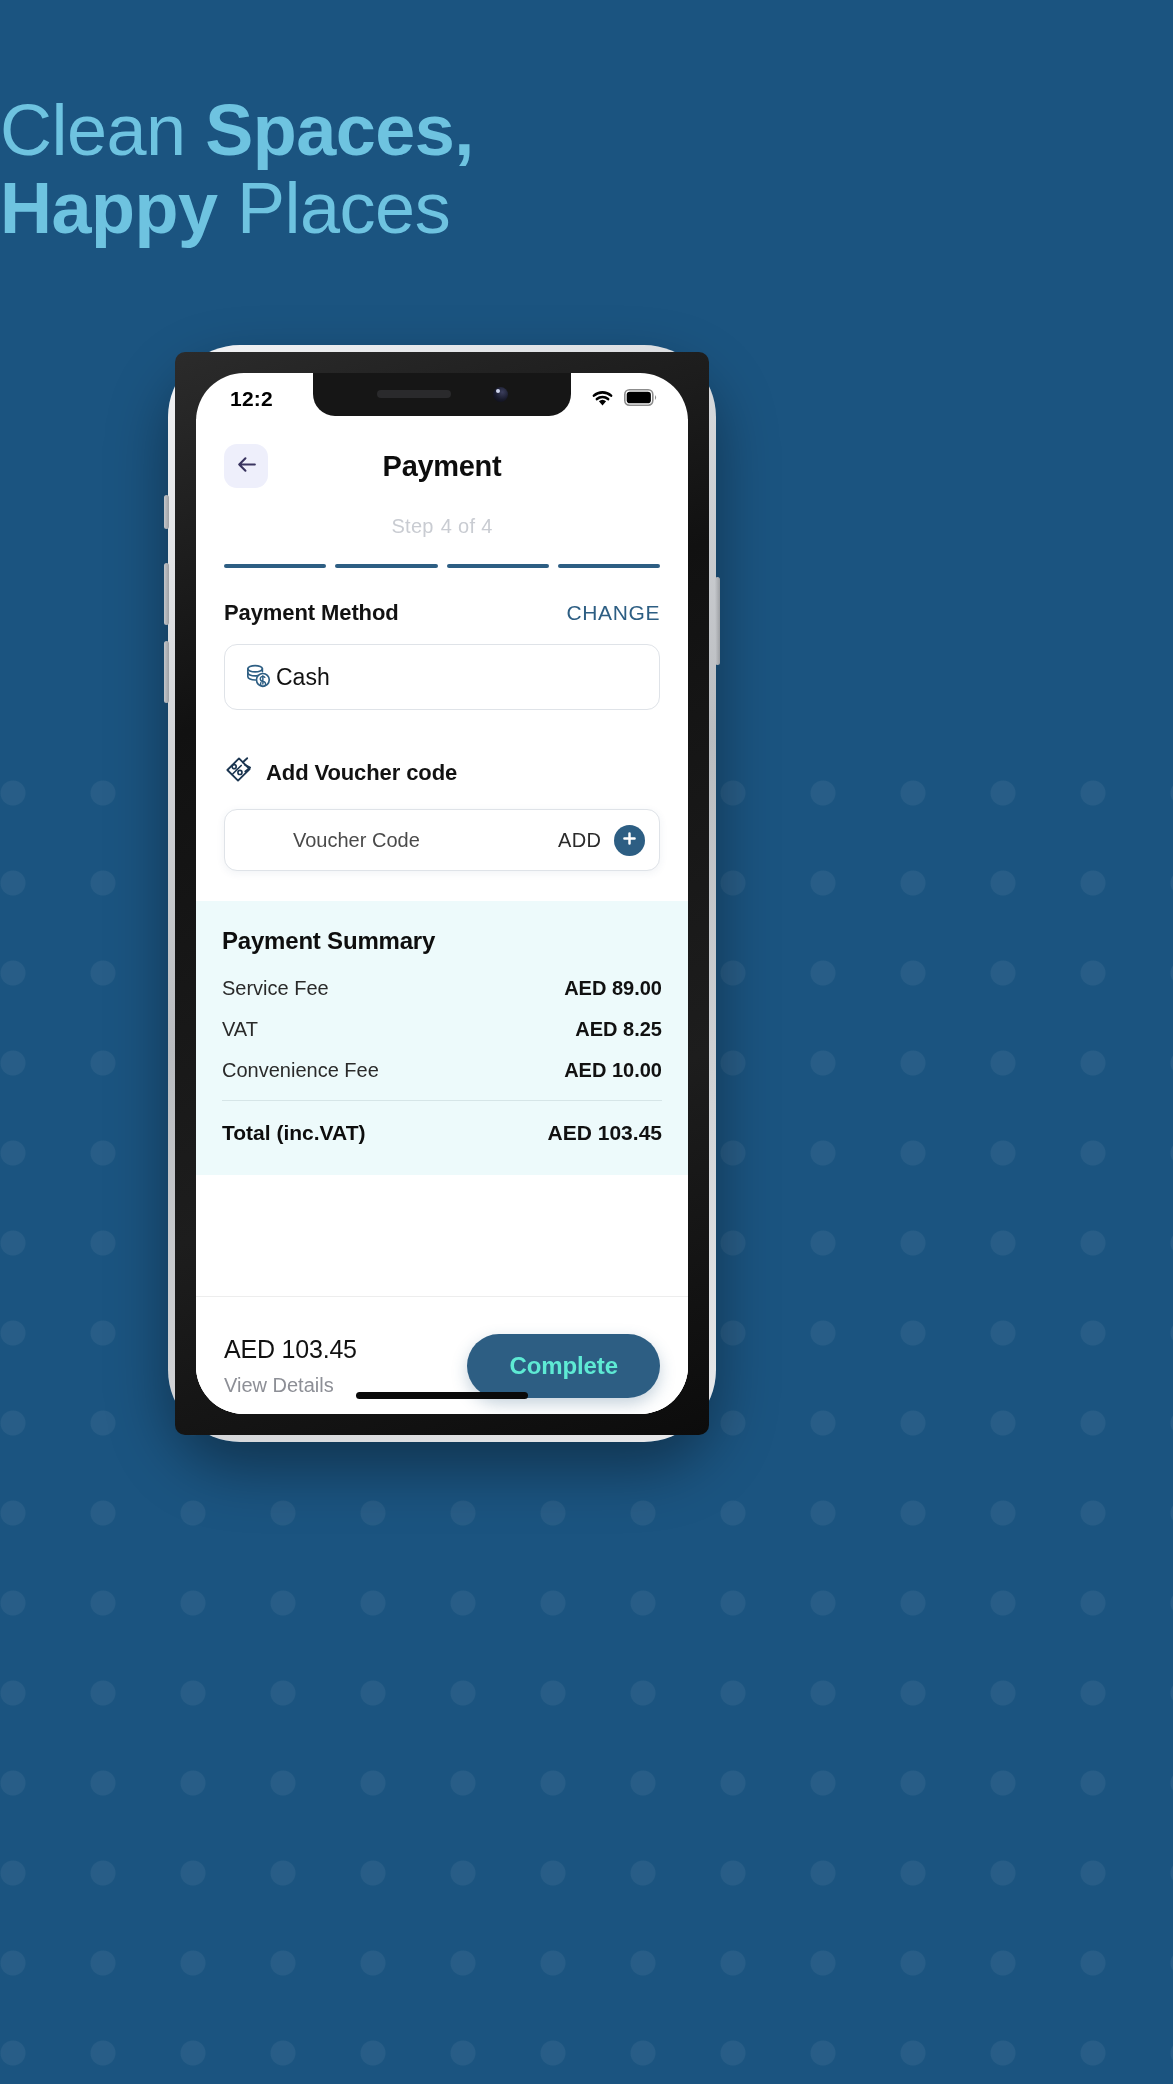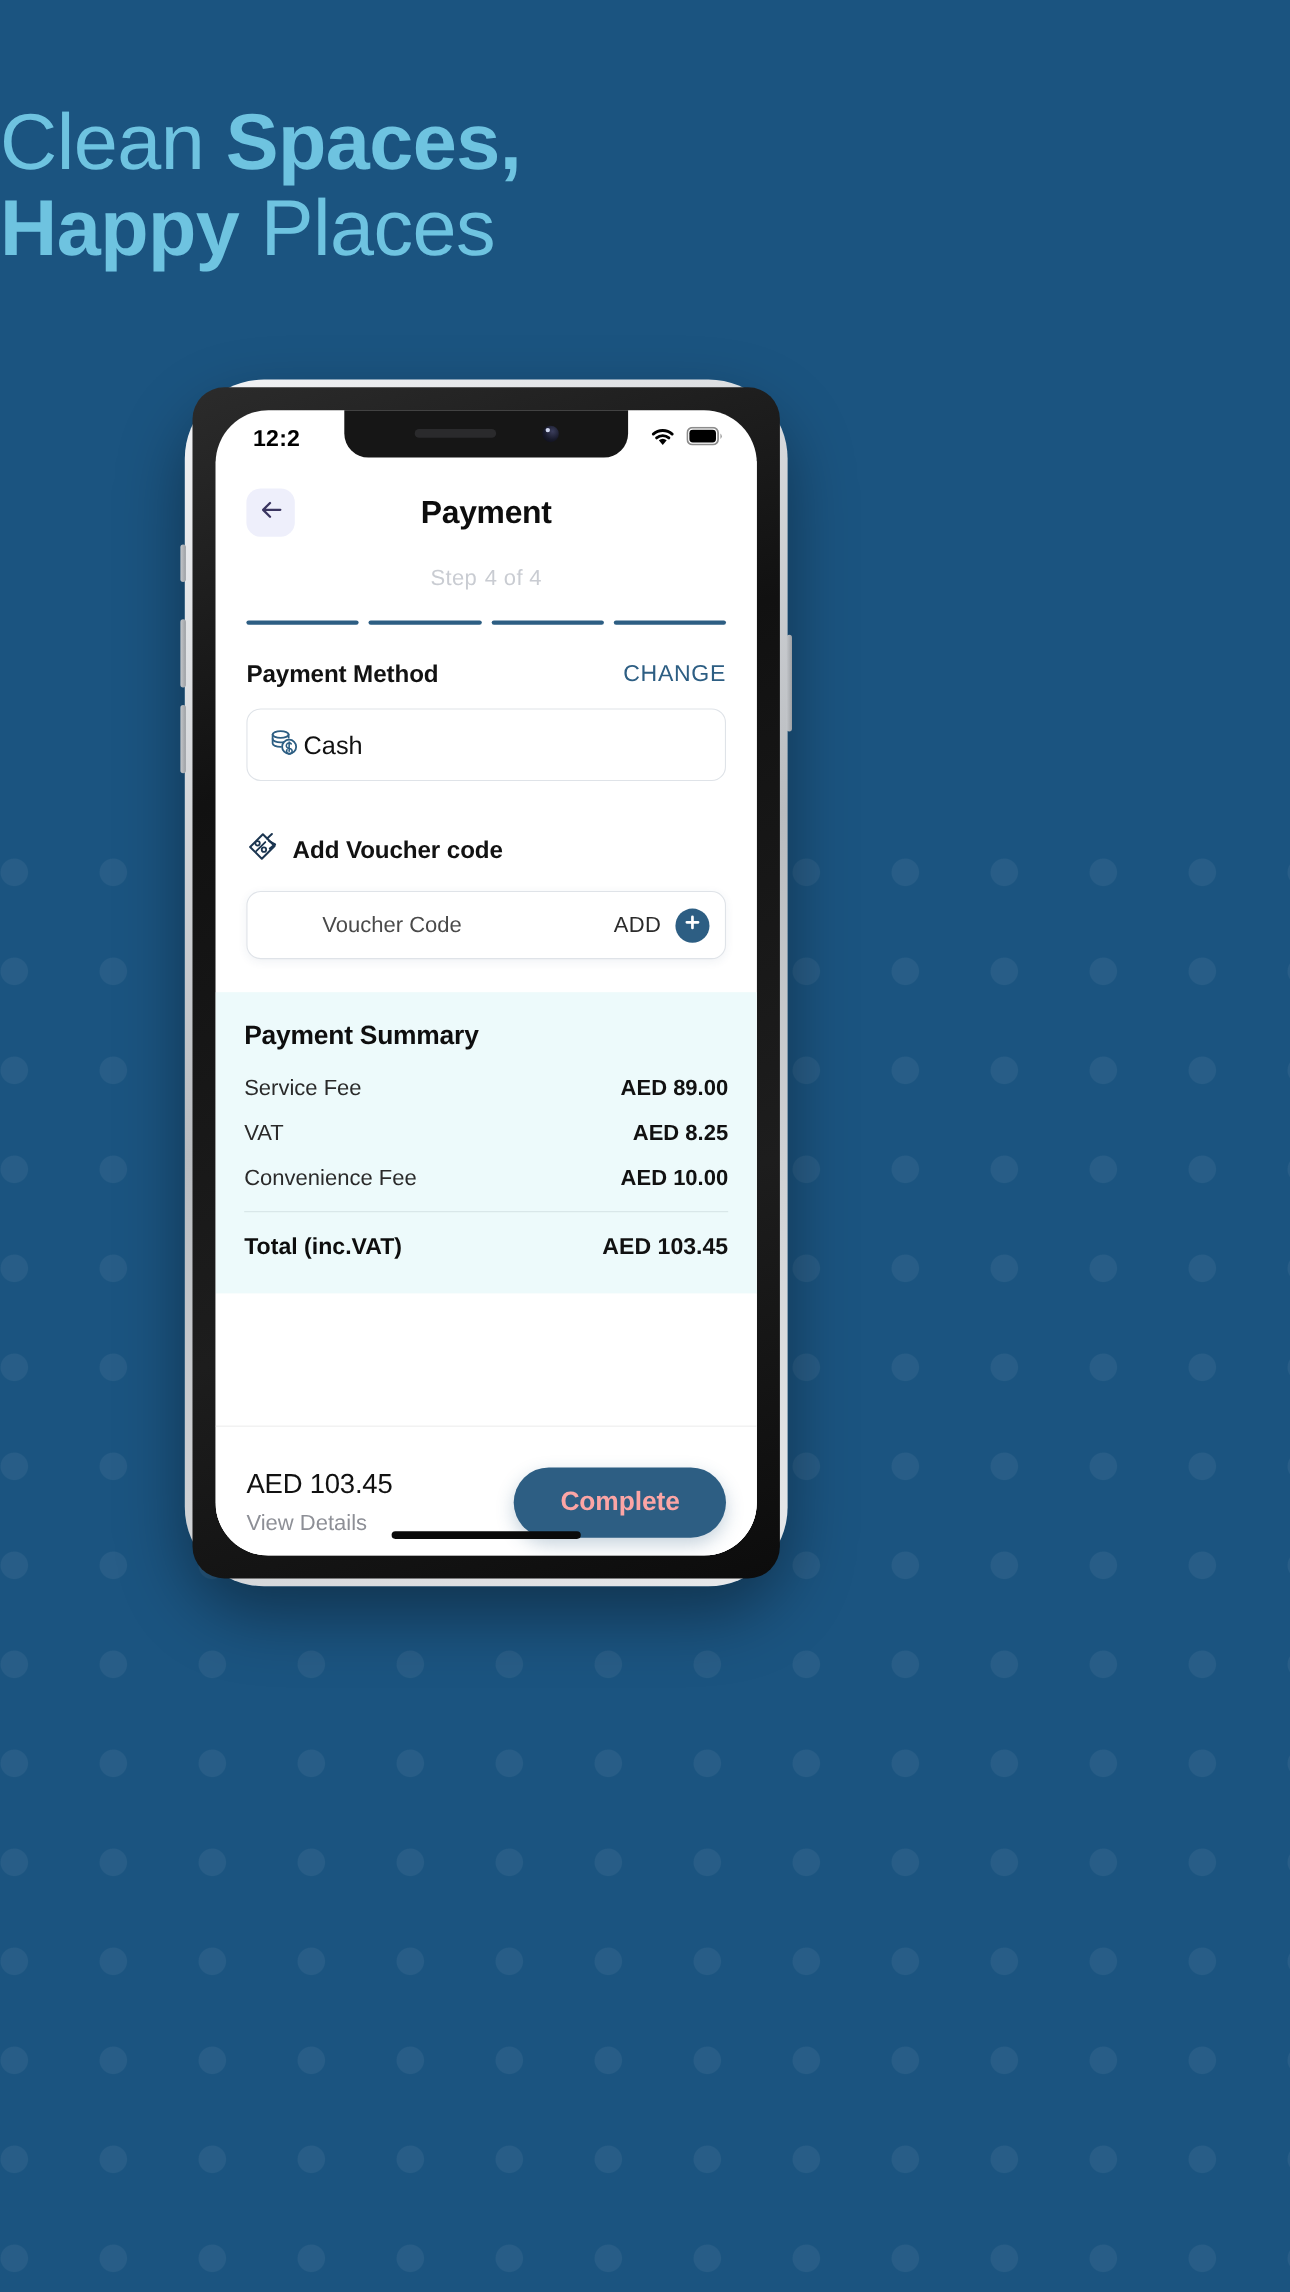--- a/index.html
+++ b/index.html
@@ -52,21 +52,21 @@
     border-radius: 72px;
     background: linear-gradient(150deg, #f2f3f5 0%, #dfe1e4 18%, #b9bcc0 50%, #e9eaec 100%);
     box-shadow: 0 26px 60px rgba(0,0,0,0.38);
   }
   #phone-bezel {
     position: absolute;
     left: 7px;
     top: 7px;
     right: 7px;
     bottom: 7px;
-    border-radius: 29px;
+    border-radius: 10px;
     background: #151515;
     background: linear-gradient(160deg, #2b2b2b 0%, #111 30%, #1d1d1d 70%, #0c0c0c 100%);
   }
   #phone-screen {
     position: absolute;
     left: 21px;
     top: 21px;
     right: 21px;
     bottom: 21px;
     border-radius: 48px;
@@ -329,21 +329,21 @@
   }
   #bottom-total { font-size: 25px; color: #111; letter-spacing: -0.2px; }
   #view-details {
     font-size: 20px;
     color: #8d8f96;
     margin-top: 10px;
     cursor: pointer;
   }
   #complete-button {
     background: #2d5e83;
-    color: #fca5a5;
+    color: #5eead4;
     font-size: 24px;
     font-weight: 700;
     border: none;
     border-radius: 32px;
     padding: 18px 42px;
     cursor: pointer;
     font-family: "Liberation Sans", sans-serif;
     letter-spacing: -0.1px;
     box-shadow: 0 6px 16px rgba(45,94,131,0.28);
   }

